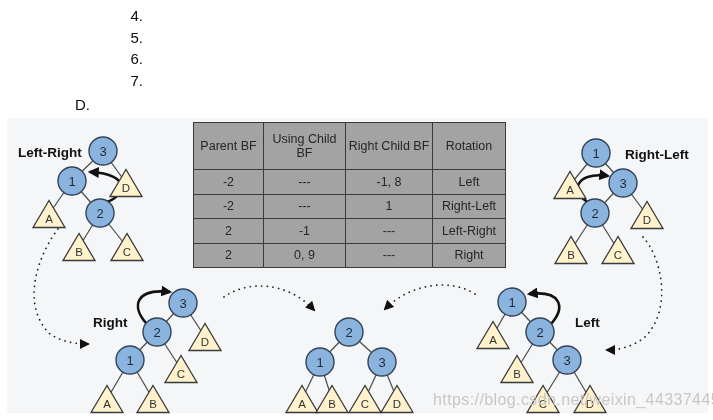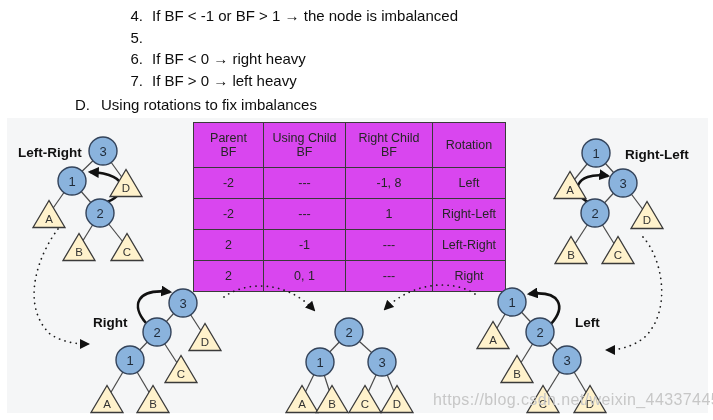--- a/index.html
+++ b/index.html
@@ -10,22 +10,22 @@
   .note-row{display:flex;height:21.5px;align-items:center;font-size:15px;color:#0d0d0d;}
   .note-num{width:22px;text-align:right;margin-right:9px;flex:0 0 auto;}
   .section-row{position:absolute;left:75px;top:93px;display:flex;height:22px;align-items:center;
                font-size:15px;color:#0d0d0d;}
   .section-num{width:18px;text-align:left;margin-right:8px;flex:0 0 auto;}
   
   .panel{position:absolute;left:7px;top:118px;width:701px;height:295px;background:#f5f6f7;}
   
   table.bf{position:absolute;left:193px;top:122px;width:312px;height:146px;
            border-collapse:collapse;table-layout:fixed;font-size:12.5px;color:#262626;}
-  table.bf td,table.bf th{background:#d946ef;border:1.6px solid #3a3a3a;text-align:center;
-           vertical-align:middle;font-weight:400;padding:8px;}
+  table.bf td,table.bf th{background:#a3a3a3;border:1.6px solid #3a3a3a;text-align:center;
+           vertical-align:middle;font-weight:400;padding:0;}
   
   svg.diagram{position:absolute;left:0;top:0;}
   .edge{stroke:#4a4a4a;stroke-width:1.2;}
   .node-circle{fill:#8ab3dd;stroke:#33435a;stroke-width:1.4;}
   .node-tri{fill:#fff2cc;stroke:#3a3a3a;stroke-width:1.3;}
   .node-label{font-family:"Liberation Sans",sans-serif;font-size:13px;fill:#1f2a38;text-anchor:middle;}
   .tri-label{font-family:"Liberation Sans",sans-serif;font-size:11.5px;fill:#333;text-anchor:middle;}
   .tree-label{font-family:"Liberation Sans",sans-serif;font-size:13.5px;font-weight:bold;fill:#111;}
   .rot-arrow{fill:none;stroke:#111;stroke-width:2.6;}
   .dot-arrow{fill:none;stroke:#1a1a1a;stroke-width:1.7;stroke-linecap:round;stroke-dasharray:0.1 5.6;}
@@ -34,37 +34,33 @@
              color:#c7c7c7;white-space:nowrap;}
 </style>
 </head>
 <body>
 
 <div class="page">
 
   <div class="notes">
     <div class="note-row">
       <span class="note-num">4.</span>
-      <span>If BF &lt; -1 or BF &gt; 1 → the node is imbalanced</span>
     </div>
     <div class="note-row">
       <span class="note-num">5.</span>
     </div>
     <div class="note-row">
       <span class="note-num">6.</span>
-      <span>If BF &lt; 0 → right heavy</span>
     </div>
     <div class="note-row">
       <span class="note-num">7.</span>
-      <span>If BF &gt; 0 → left heavy</span>
     </div>
   </div>
   <div class="section-row">
     <span class="section-num">D.</span>
-    <span>Using rotations to fix imbalances</span>
   </div>
 
   <div class="panel"></div>
 
   <table class="bf">
     <colgroup>
         <col style="width:70px">
         <col style="width:82px">
         <col style="width:87px">
         <col style="width:73px">
@@ -89,21 +85,21 @@
       <td>Right-Left</td>
     </tr>
     <tr>
       <td>2</td>
       <td>-1</td>
       <td>---</td>
       <td>Left-Right</td>
     </tr>
     <tr>
       <td>2</td>
-      <td>0, 1</td>
+      <td>0, 9</td>
       <td>---</td>
       <td>Right</td>
     </tr>
   </tbody>
     </table>
 
   <svg class="diagram" width="713" height="420" viewBox="0 0 713 420">
     <defs>
       <marker id="arw" viewBox="0 0 10 10" refX="8" refY="5" markerUnits="userSpaceOnUse" markerWidth="11" markerHeight="11" orient="auto">
         <path d="M0,0 L10,5 L0,10 Z" fill="#111"></path>

